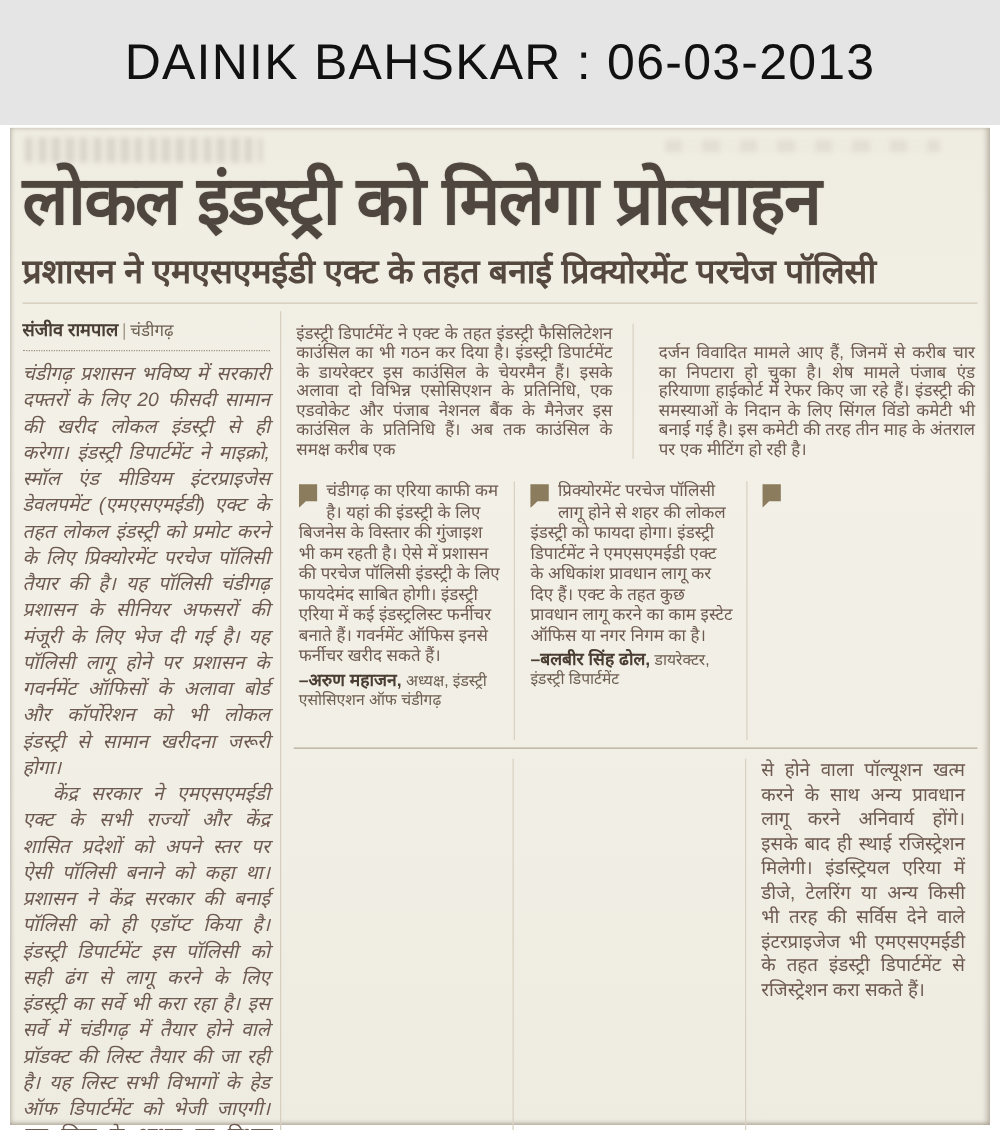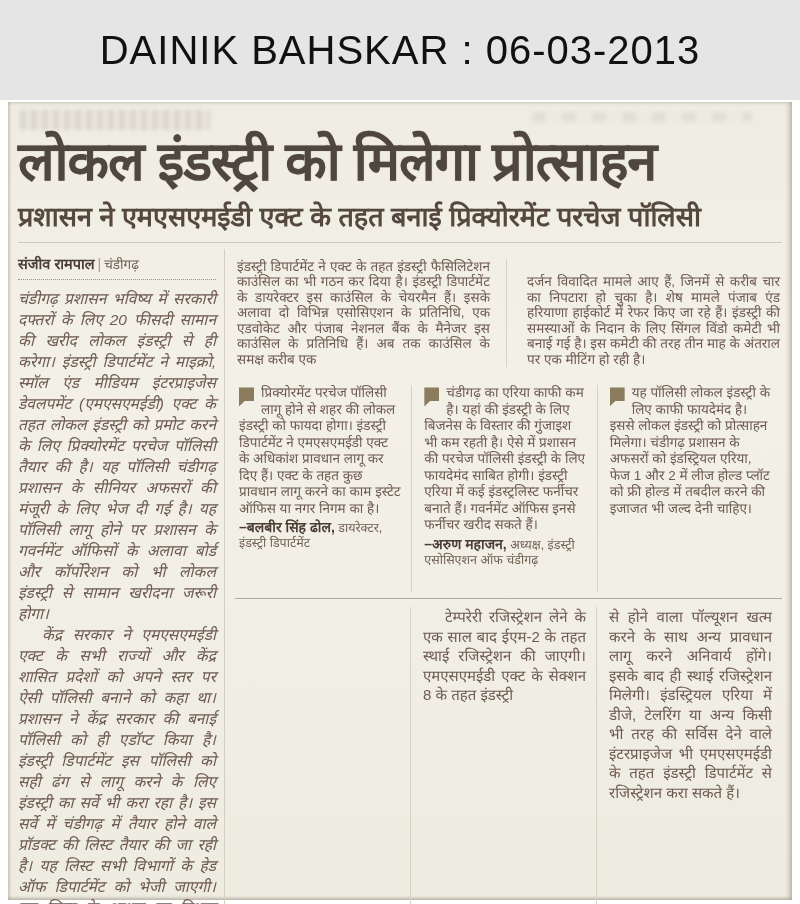--- a/index.html
+++ b/index.html
@@ -123,48 +123,46 @@
 
       <div class="sec1-cols">
         <p class="sec1-col first">इंडस्ट्री डिपार्टमेंट ने एक्ट के तहत इंडस्ट्री फैसिलिटेशन काउंसिल का भी गठन कर दिया है। इंडस्ट्री डिपार्टमेंट के डायरेक्टर इस काउंसिल के चेयरमैन हैं। इसके अलावा दो विभिन्न एसोसिएशन के प्रतिनिधि, एक एडवोकेट और पंजाब नेशनल बैंक के मैनेजर इस काउंसिल के प्रतिनिधि हैं। अब तक काउंसिल के समक्ष करीब एक</p>
         <p class="sec1-col">दर्जन विवादित मामले आए हैं, जिनमें से करीब चार का निपटारा हो चुका है। शेष मामले पंजाब एंड हरियाणा हाईकोर्ट में रेफर किए जा रहे हैं। इंडस्ट्री की समस्याओं के निदान के लिए सिंगल विंडो कमेटी भी बनाई गई है। इस कमेटी की तरह तीन माह के अंतराल पर एक मीटिंग हो रही है।</p>
       </div>
 
       <div class="quotes-row">
 
         <div class="quote-col">
           <div class="quote-icon"></div>
+          <p class="quote-text">चंडीगढ़ का एरिया काफी कम है। यहां की इंडस्ट्री के लिए बिजनेस के विस्तार की गुंजाइश भी कम रहती है। ऐसे में प्रशासन की परचेज पॉलिसी इंडस्ट्री के लिए फायदेमंद साबित होगी। इंडस्ट्री एरिया में कई इंडस्ट्रलिस्ट फर्नीचर बनाते हैं। गवर्नमेंट ऑफिस इनसे फर्नीचर खरीद सकते हैं।</p>
+          <div class="quote-attrib">
+            <span class="q-name">–अरुण महाजन,</span>
+            <span class="q-role">अध्यक्ष, इंडस्ट्री एसोसिएशन ऑफ चंडीगढ़</span>
+          </div>
+        </div>
+
+        <div class="quote-col">
+          <div class="quote-icon"></div>
           <p class="quote-text">प्रिक्योरमेंट परचेज पॉलिसी लागू होने से शहर की लोकल इंडस्ट्री को फायदा होगा। इंडस्ट्री डिपार्टमेंट ने एमएसएमईडी एक्ट के अधिकांश प्रावधान लागू कर दिए हैं। एक्ट के तहत कुछ प्रावधान लागू करने का काम इस्टेट ऑफिस या नगर निगम का है।</p>
           <div class="quote-attrib">
             <span class="q-name">–बलबीर सिंह ढोल,</span>
             <span class="q-role">डायरेक्टर, इंडस्ट्री डिपार्टमेंट</span>
           </div>
         </div>
 
         <div class="quote-col">
           <div class="quote-icon"></div>
-          <p class="quote-text">चंडीगढ़ का एरिया काफी कम है। यहां की इंडस्ट्री के लिए बिजनेस के विस्तार की गुंजाइश भी कम रहती है। ऐसे में प्रशासन की परचेज पॉलिसी इंडस्ट्री के लिए फायदेमंद साबित होगी। इंडस्ट्री एरिया में कई इंडस्ट्रलिस्ट फर्नीचर बनाते हैं। गवर्नमेंट ऑफिस इनसे फर्नीचर खरीद सकते हैं।</p>
-          <div class="quote-attrib">
-            <span class="q-name">–अरुण महाजन,</span>
-            <span class="q-role">अध्यक्ष, इंडस्ट्री एसोसिएशन ऑफ चंडीगढ़</span>
-          </div>
-        </div>
-
-        <div class="quote-col">
-          <div class="quote-icon"></div>
-          <p class="quote-text">यह पॉलिसी लोकल इंडस्ट्री के लिए काफी फायदेमंद है। इससे लोकल इंडस्ट्री को प्रोत्साहन मिलेगा। चंडीगढ़ प्रशासन के अफसरों को इंडस्ट्रियल एरिया, फेज 1 और 2 में लीज होल्ड प्लॉट को फ्री होल्ड में तबदील करने की इजाजत भी जल्द देनी चाहिए।</p>
         </div>
 
       </div>
 
       <div class="bottom-row">
         <div class="bottom-col">
         </div>
         <div class="bottom-col">
-          <p class="indent">टेम्परेरी रजिस्ट्रेशन लेने के एक साल बाद ईएम-2 के तहत स्थाई रजिस्ट्रेशन की जाएगी। एमएसएमईडी एक्ट के सेक्शन 8 के तहत इंडस्ट्री</p>
         </div>
         <div class="bottom-col">
           <p>से होने वाला पॉल्यूशन खत्म करने के साथ अन्य प्रावधान लागू करने अनिवार्य होंगे। इसके बाद ही स्थाई रजिस्ट्रेशन मिलेगी। इंडस्ट्रियल एरिया में डीजे, टेलरिंग या अन्य किसी भी तरह की सर्विस देने वाले इंटरप्राइजेज भी एमएसएमईडी के तहत इंडस्ट्री डिपार्टमेंट से रजिस्ट्रेशन करा सकते हैं।</p>
         </div>
       </div>
 
     </div>
   </div>
 </div>
 

